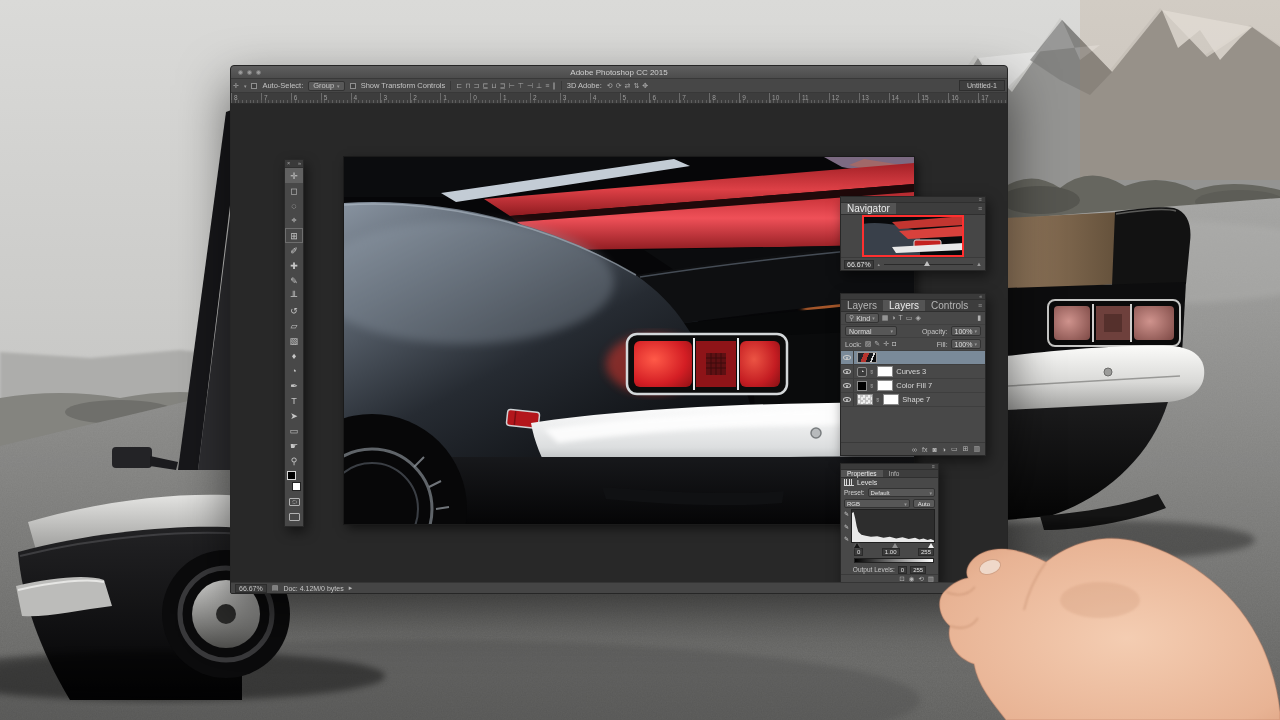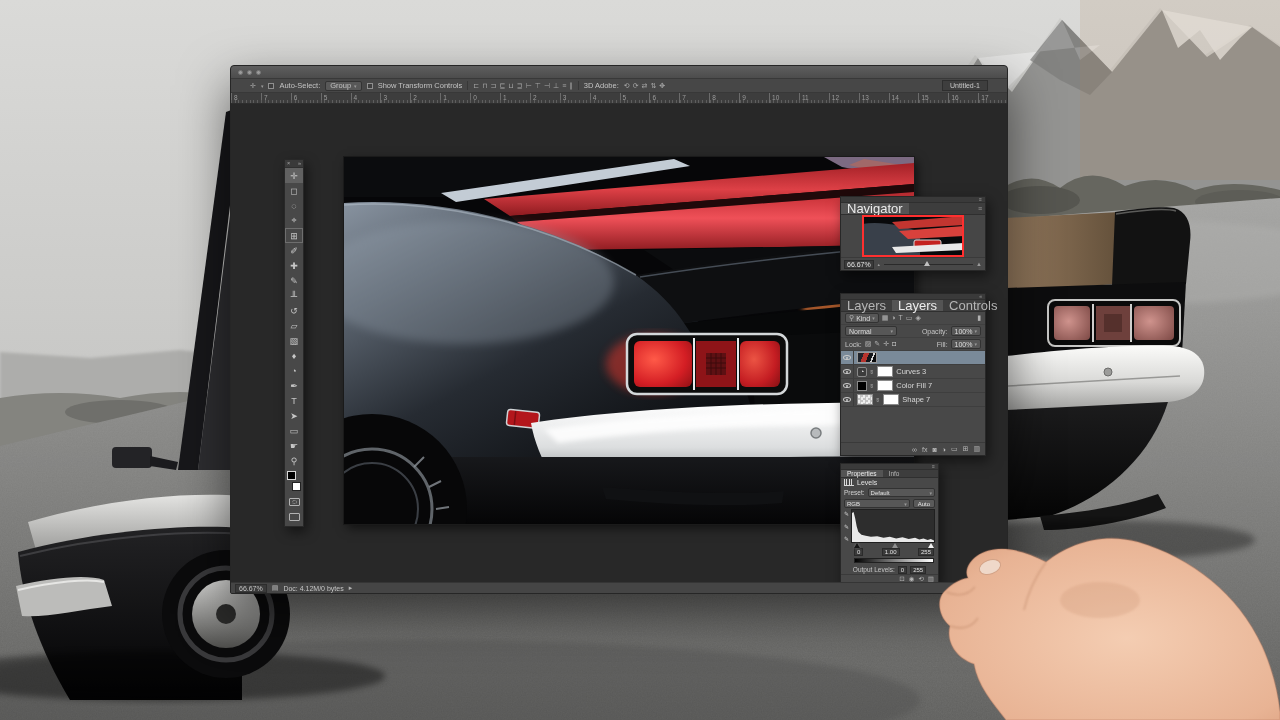--- a/index.html
+++ b/index.html
@@ -4,37 +4,37 @@
 <style>
 *{margin:0;padding:0;box-sizing:border-box}
 html,body{width:1280px;height:720px;overflow:hidden;background:#9a9a98;font-family:"Liberation Sans",sans-serif}
 #scene{position:relative;width:1280px;height:720px}
 .bgsvg{position:absolute;left:0;top:0;z-index:0}
 #ps{position:absolute;left:230px;top:65px;width:778px;height:529px;background:#4a4a4a;border:1px solid #262626;border-radius:4px 4px 2px 2px;box-shadow:0 20px 50px rgba(0,0,0,.55);z-index:2;color:#d4d4d4}
 .titlebar{height:13px;background:linear-gradient(#5e5e5e,#4c4c4c);border-bottom:1px solid #393939;border-radius:4px 4px 0 0;display:flex;align-items:center;position:relative}
 .dots{display:flex;gap:4px;margin-left:7px;z-index:1}
 .dot{width:5px;height:5px;border-radius:50%;background:#9c9c9c;border:1px solid #767676}
 .t-title{position:absolute;left:0;right:0;text-align:center;font-size:8px;color:#d0d0d0}
-.optionsbar{height:14px;background:#474747;border-bottom:1px solid #383838;display:flex;align-items:center;gap:5px;padding:0 19px;font-size:7.5px;color:#c3c3c3;white-space:nowrap}
+.optionsbar{height:14px;background:#474747;border-bottom:1px solid #383838;display:flex;align-items:center;gap:5px;padding:0 2px;font-size:7.5px;color:#c3c3c3;white-space:nowrap}
 .ob-sep{width:1px;height:9px;background:#383838}
 .chk{width:6px;height:6px;border:1px solid #8f8f8f;background:#3f3f3f;display:inline-block}
 .ob-dd{background:#585858;border:1px solid #333;border-radius:2px;padding:0 4px;display:inline-flex;gap:3px;align-items:center;height:10px}
 .ob-ic{color:#a6a6a6;font-size:7px;line-height:10px}
 .ob-icons{display:inline-flex;gap:3px}
 .arr{font-size:5px;color:#9a9a9a}
 .doc-tab{margin-left:auto;background:#3e3e3e;border:1px solid #2e2e2e;padding:1px 7px;color:#cacaca;font-size:7px}
 .ruler{height:11px;background:#3d3d3d;border-bottom:1px solid #2d2d2d;position:relative;display:flex;overflow:hidden}
 .rn{width:29.9px;flex:0 0 29.9px;border-left:1px solid #6b6b6b;color:#9b9b9b;font-size:6.5px;padding-left:2px;line-height:10px;height:11px}
 .ruler::after{content:"";position:absolute;left:0;right:0;bottom:0;height:3px;background:repeating-linear-gradient(90deg,#5e5e5e 0 1px,transparent 1px 3.74px)}
 .canvas-area{position:absolute;left:0;right:0;top:38px;bottom:11px;background:#282828;overflow:hidden}
 #canvas{position:absolute;left:113px;top:53px;width:570px;height:367px;box-shadow:0 0 0 1px #1a1a1a,3px 4px 10px rgba(0,0,0,.6)}
 .panel{position:absolute;background:#484848;border:1px solid #282828;box-shadow:3px 5px 12px rgba(0,0,0,.5);font-size:7.5px;color:#d2d2d2}
 .p-strip{height:6px;background:#3a3a3a;border-bottom:1px solid #2f2f2f;display:flex;justify-content:space-between;align-items:center;padding:0 3px;font-size:5px;color:#9a9a9a;line-height:5px}
 .p-tabs{display:flex;background:#3d3d3d;border-bottom:1px solid #2f2f2f;height:12px;align-items:stretch}
-.p-tab{padding:0 6px;display:flex;align-items:center;color:#b5b5b5;font-size:13px}
+.p-tab{padding:0 6px;display:flex;align-items:center;color:#b5b5b5;font-size:10px}
 .p-tab.active{background:#545454;color:#ececec}
 .p-menu{margin-left:auto;color:#9a9a9a;padding:0 3px;display:flex;align-items:center;font-size:7px}
 
 .toolbar{left:53px;top:55px;width:20px;height:368px;padding-bottom:2px}
 .tb-head{height:8px;background:#3a3a3a;border-bottom:1px solid #2f2f2f;display:flex;justify-content:space-between;padding:0 2px;font-size:5.5px;color:#a8a8a8;line-height:7px}
 .tool{height:15px;display:flex;align-items:center;justify-content:center;font-size:9px;color:#c6c6c6}
 .tool.sel{background:#616161}
 .tool.boxed{outline:1px solid #6e6e6e;outline-offset:-1px}
 .swatches{height:26px;position:relative}
 .sw-bg{position:absolute;right:2px;bottom:3px;width:9px;height:9px;background:#fff;border:1px solid #222}
@@ -219,20 +219,21 @@
   </svg>
 
   <div id="ps">
 
     <div class="titlebar">
       <div class="dots">
         <span class="dot"></span>
         <span class="dot"></span>
         <span class="dot"></span>
       </div>
+      <div class="t-title">Adobe Photoshop CC 2015</div>
     </div>
 
     <div class="optionsbar">
       <span class="ob-ic">✛</span>
       <span class="arr">▾</span>
       <span class="chk"></span>
       <span>Auto-Select:</span>
       <span class="ob-dd">
         <span>Group</span>
         <span class="arr">▾</span>

